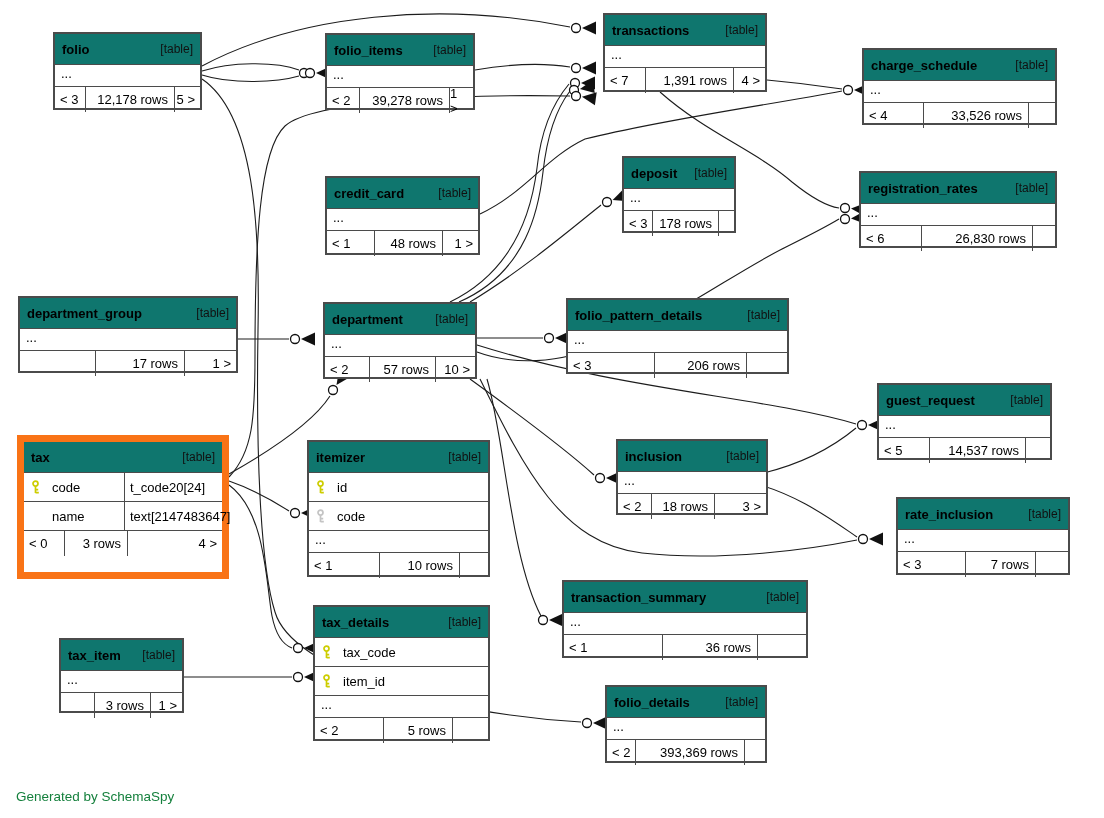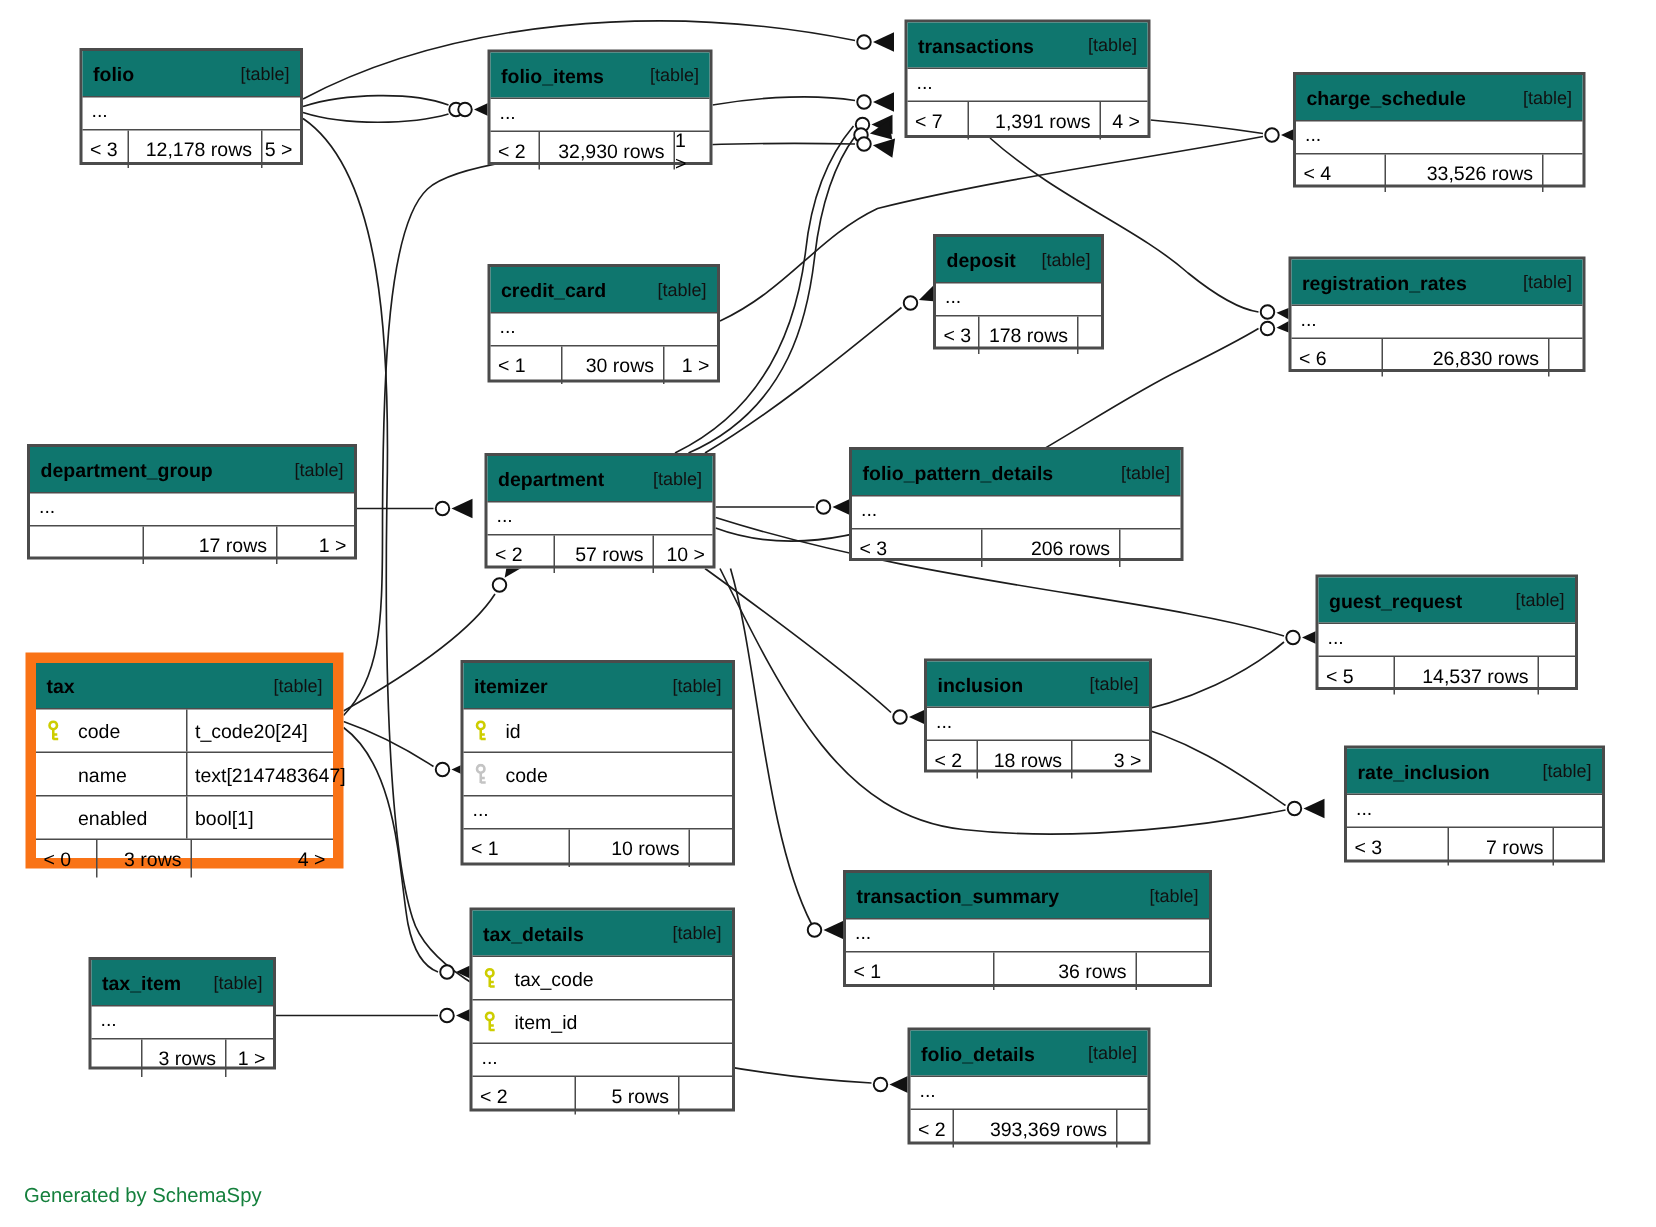--- a/index.html
+++ b/index.html
@@ -198,21 +198,21 @@
       </div>
     </div>
     <div class="tbl" style="left: 325px; top: 33px; width: 150px; height: 77px;">
       <div class="hd">
         <span class="nm">folio_items</span>
         <span class="tl">[table]</span>
       </div>
       <div class="row dots">...</div>
       <div class="ft">
         <span class="c1" style="width: 32px;">&lt; 2</span>
-        <span class="c2" style="width: 90px;">32,930 rows</span>
+        <span class="c2" style="width: 90px;">39,278 rows</span>
         <span class="c3">1 &gt;</span>
       </div>
     </div>
     <div class="tbl" style="left: 603px; top: 13px; width: 164px; height: 79px;">
       <div class="hd">
         <span class="nm">transactions</span>
         <span class="tl">[table]</span>
       </div>
       <div class="row dots">...</div>
       <div class="ft">
@@ -234,21 +234,21 @@
       </div>
     </div>
     <div class="tbl" style="left: 325px; top: 176px; width: 155px; height: 79px;">
       <div class="hd">
         <span class="nm">credit_card</span>
         <span class="tl">[table]</span>
       </div>
       <div class="row dots">...</div>
       <div class="ft">
         <span class="c1" style="width: 47px;">&lt; 1</span>
-        <span class="c2" style="width: 68px;">30 rows</span>
+        <span class="c2" style="width: 68px;">48 rows</span>
         <span class="c3">1 &gt;</span>
       </div>
     </div>
     <div class="tbl" style="left: 622px; top: 156px; width: 114px; height: 77px;">
       <div class="hd">
         <span class="nm">deposit</span>
         <span class="tl">[table]</span>
       </div>
       <div class="row dots">...</div>
       <div class="ft">
@@ -322,27 +322,20 @@
         </span>
         <span class="ftype">t_code20[24]</span>
       </div>
       <div class="row field">
         <span class="ncell">
           <span class="icon-cell"></span>
           <span class="fname">name</span>
         </span>
         <span class="ftype">text[2147483647]</span>
       </div>
-      <div class="row field">
-        <span class="ncell">
-          <span class="icon-cell"></span>
-          <span class="fname">enabled</span>
-        </span>
-        <span class="ftype">bool[1]</span>
-      </div>
       <div class="ft">
         <span class="c1" style="width: 40px;">&lt; 0</span>
         <span class="c2" style="width: 63px;">3 rows</span>
         <span class="c3">4 &gt;</span>
       </div>
     </div>
     <div class="tbl" style="left: 307px; top: 440px; width: 183px; height: 137px;">
       <div class="hd">
         <span class="nm">itemizer</span>
         <span class="tl">[table]</span>

